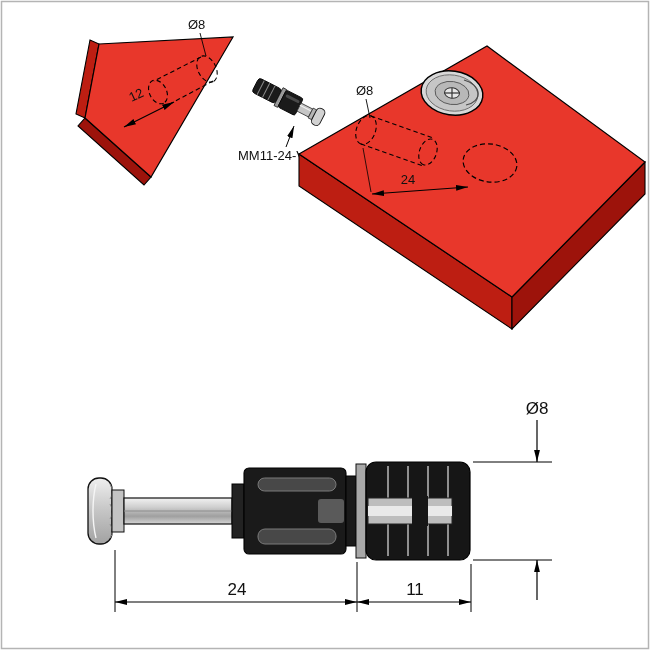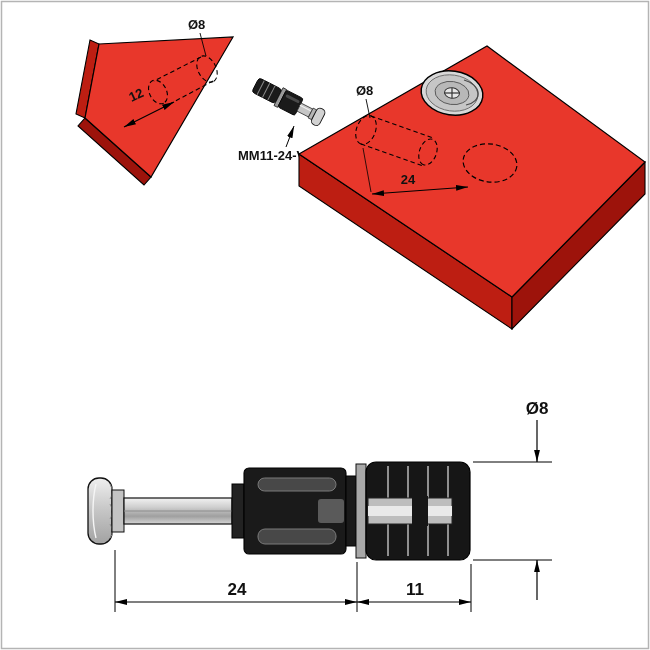--- a/index.html
+++ b/index.html
@@ -1,17 +1,17 @@
 <!DOCTYPE html>
 <html><head>
 <meta charset="utf-8">
 <style>
   html,body{margin:0;padding:0;background:#fff;}
   .stage{width:650px;height:650px;position:relative;background:#fff;overflow:hidden;
-         font-family:"Liberation Sans", sans-serif;font-weight:bold;}
+         font-family:"Liberation Sans", sans-serif;}
   svg{display:block;}
   text{fill:#111;font-family:"Liberation Sans", sans-serif;}
   .dim{font-size:13px;}
   .dim-big{font-size:17px;}
   .part{font-size:13px;}
 </style>
 </head>
 <body>
 
 <div class="stage">

